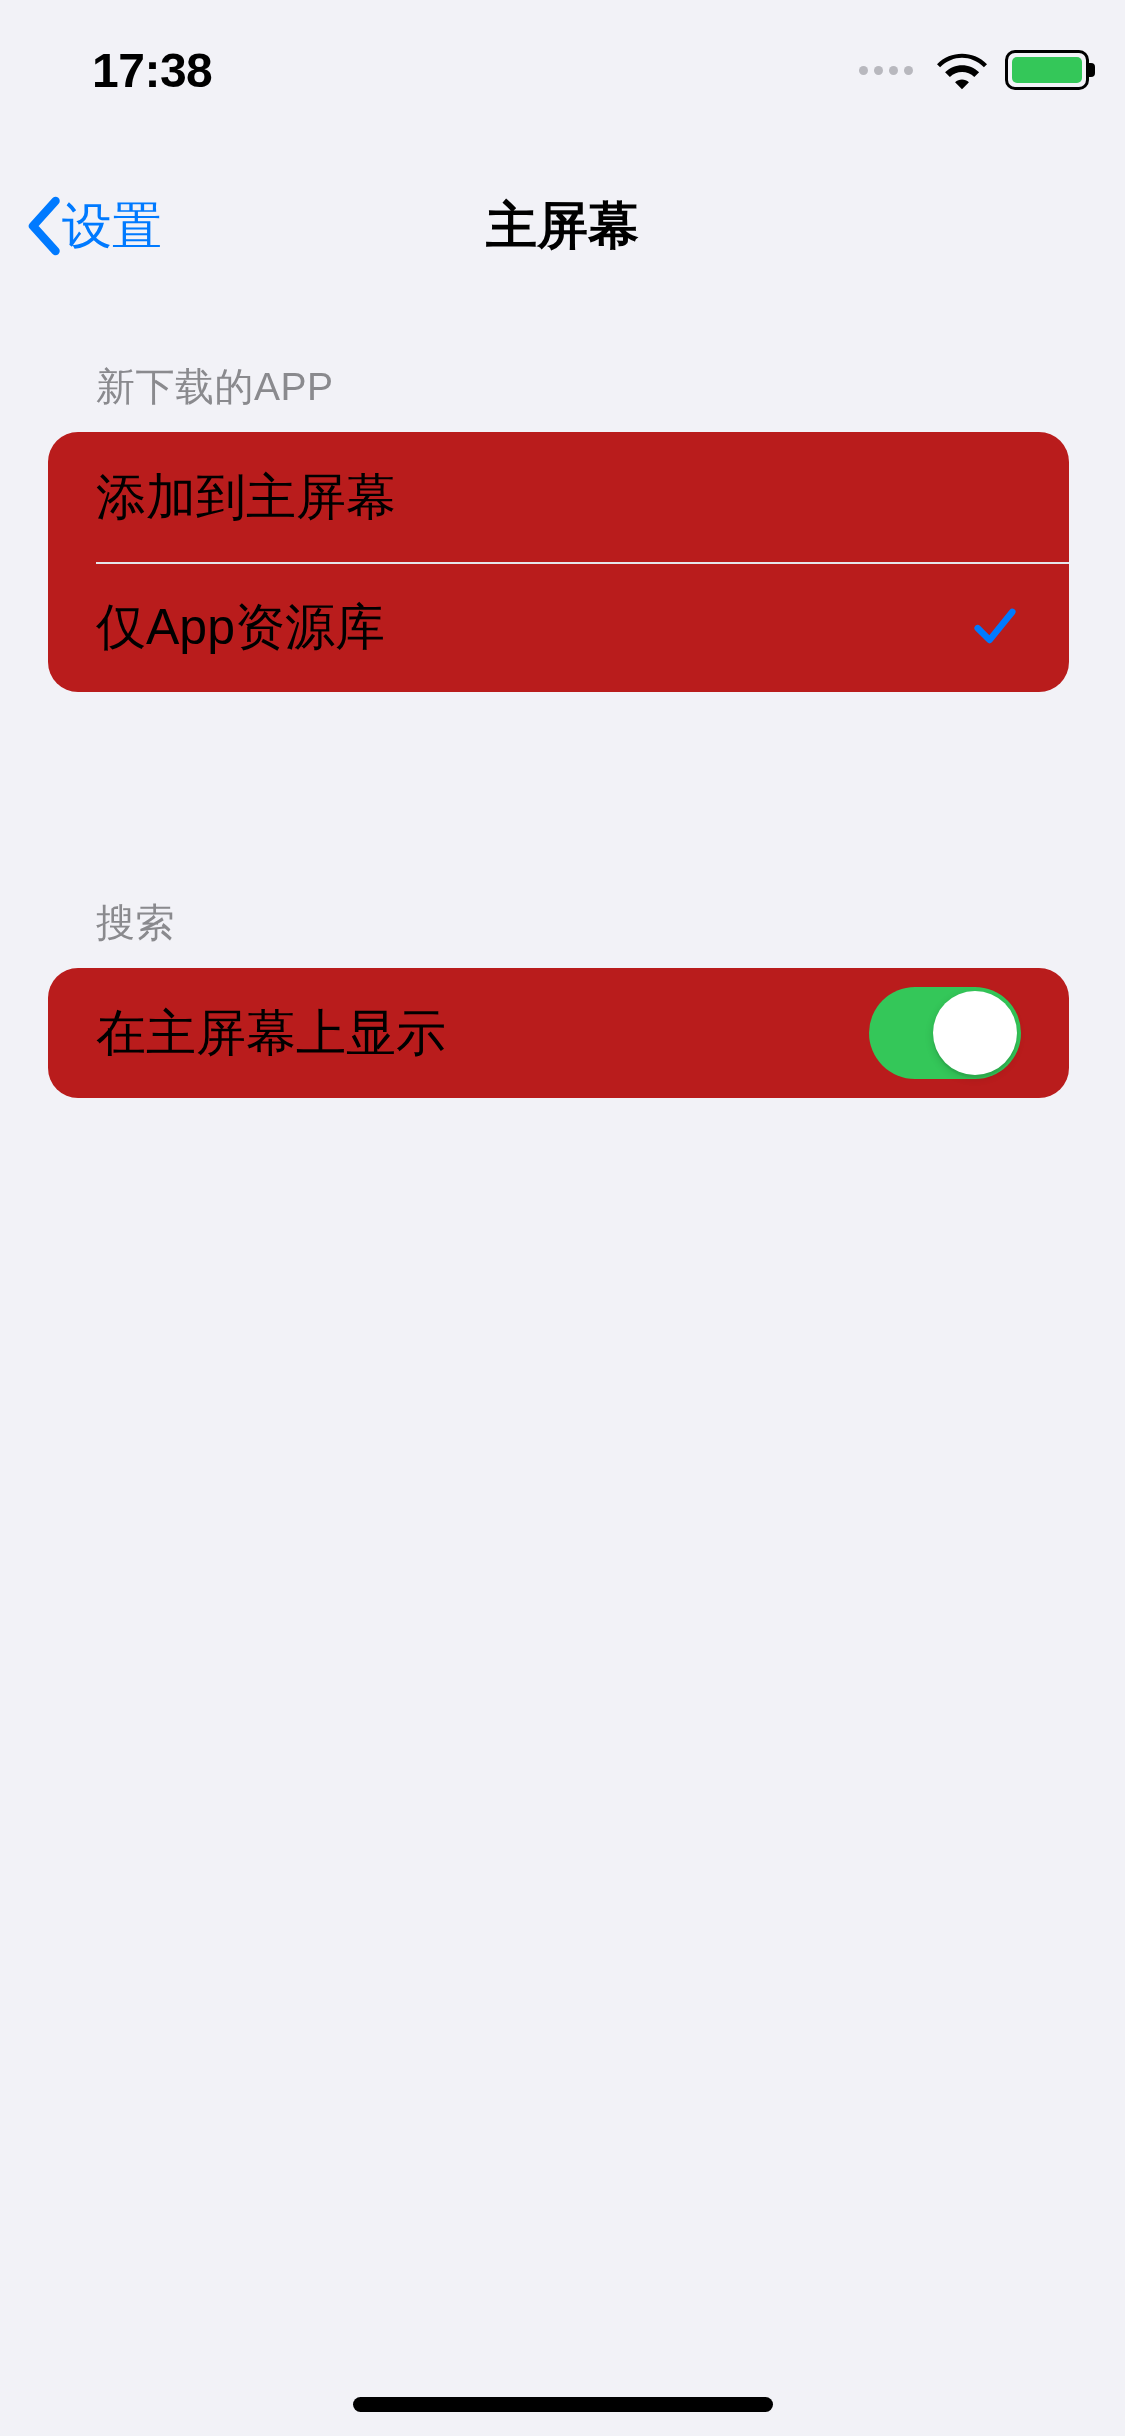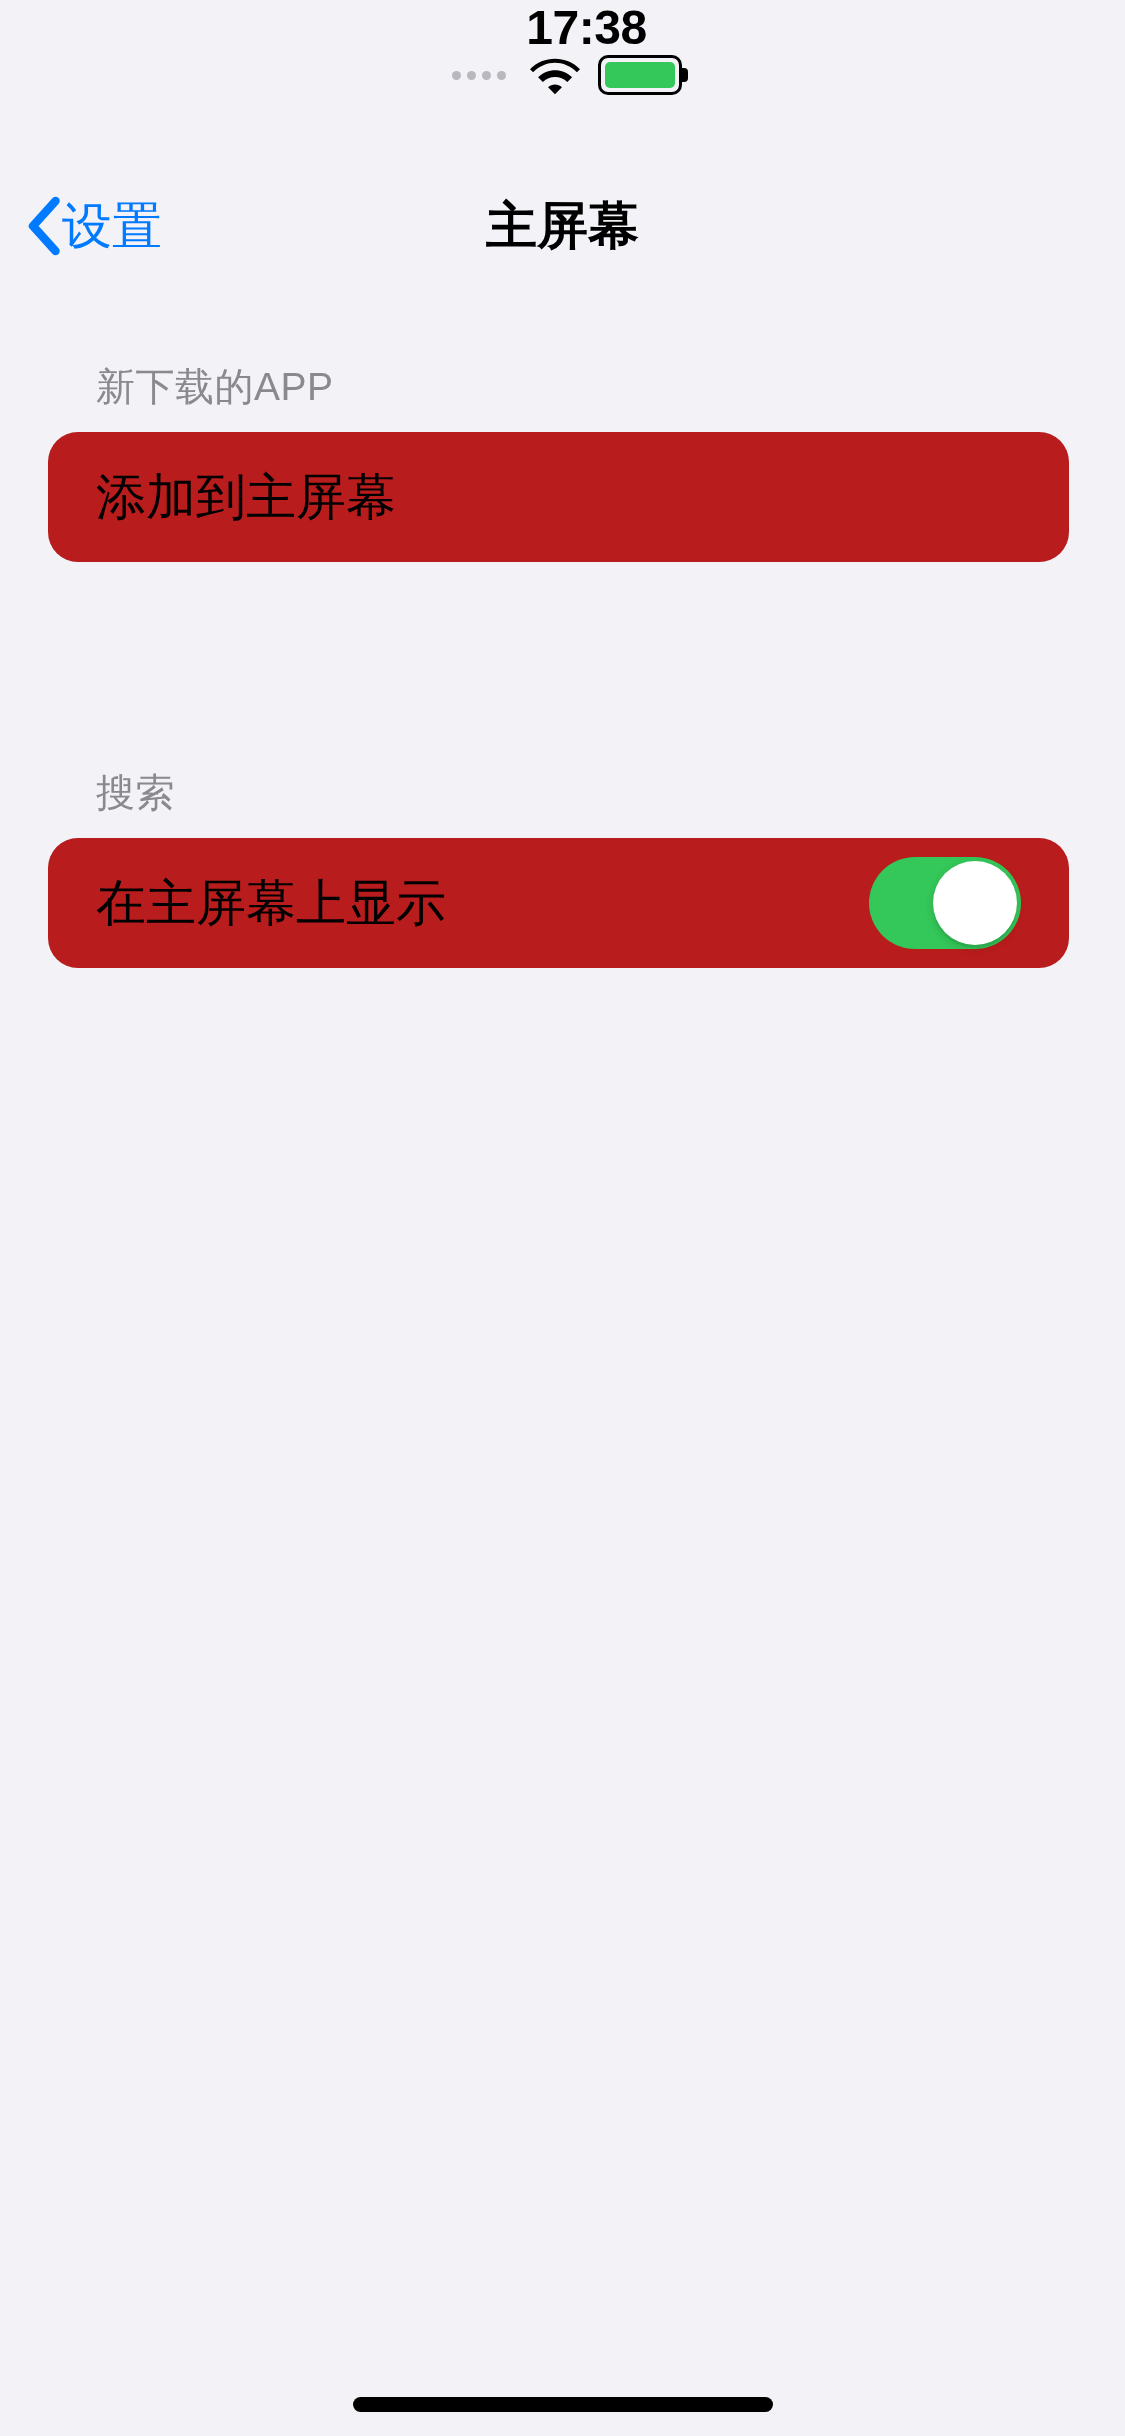--- a/index.html
+++ b/index.html
@@ -19,23 +19,22 @@
 
     
     .status-bar {
       position: absolute;
       top: 0;
       left: 0;
       right: 0;
       height: 140px;
       display: flex;
       align-items: center;
-      justify-content: flex-start;
+      justify-content: space-between;
       padding: 0 44px;
-      flex-direction: column;
     }
     .status-time {
       font-size: 48px;
       font-weight: 600;
       color: #000;
       margin-left: 48px;
       letter-spacing: -0.5px;
     }
     .status-right {
       display: flex;
@@ -248,20 +247,28 @@
   <div class="nav-title">主屏幕</div>
 </div>
 
 <div class="content">
 
   <div class="section-header">新下载的APP</div>
   <div class="group">
     <div class="cell">
       <span class="cell-label">添加到主屏幕</span>
     </div>
+    <div class="cell">
+      <span class="cell-label">仅App资源库</span>
+      <span class="check-icon">
+        <svg viewBox="0 0 24 24">
+            <path fill="none" stroke="#007aff" stroke-width="3" stroke-linecap="round" stroke-linejoin="round" d="M4 12.5 L9.5 18 L20 5"></path>
+          </svg>
+      </span>
+    </div>
   </div>
 
   <div class="section-spacer"></div>
 
 
   <div class="section-spacer"></div>
 
   <div class="section-header">搜索</div>
   <div class="group">
     <div class="cell">

